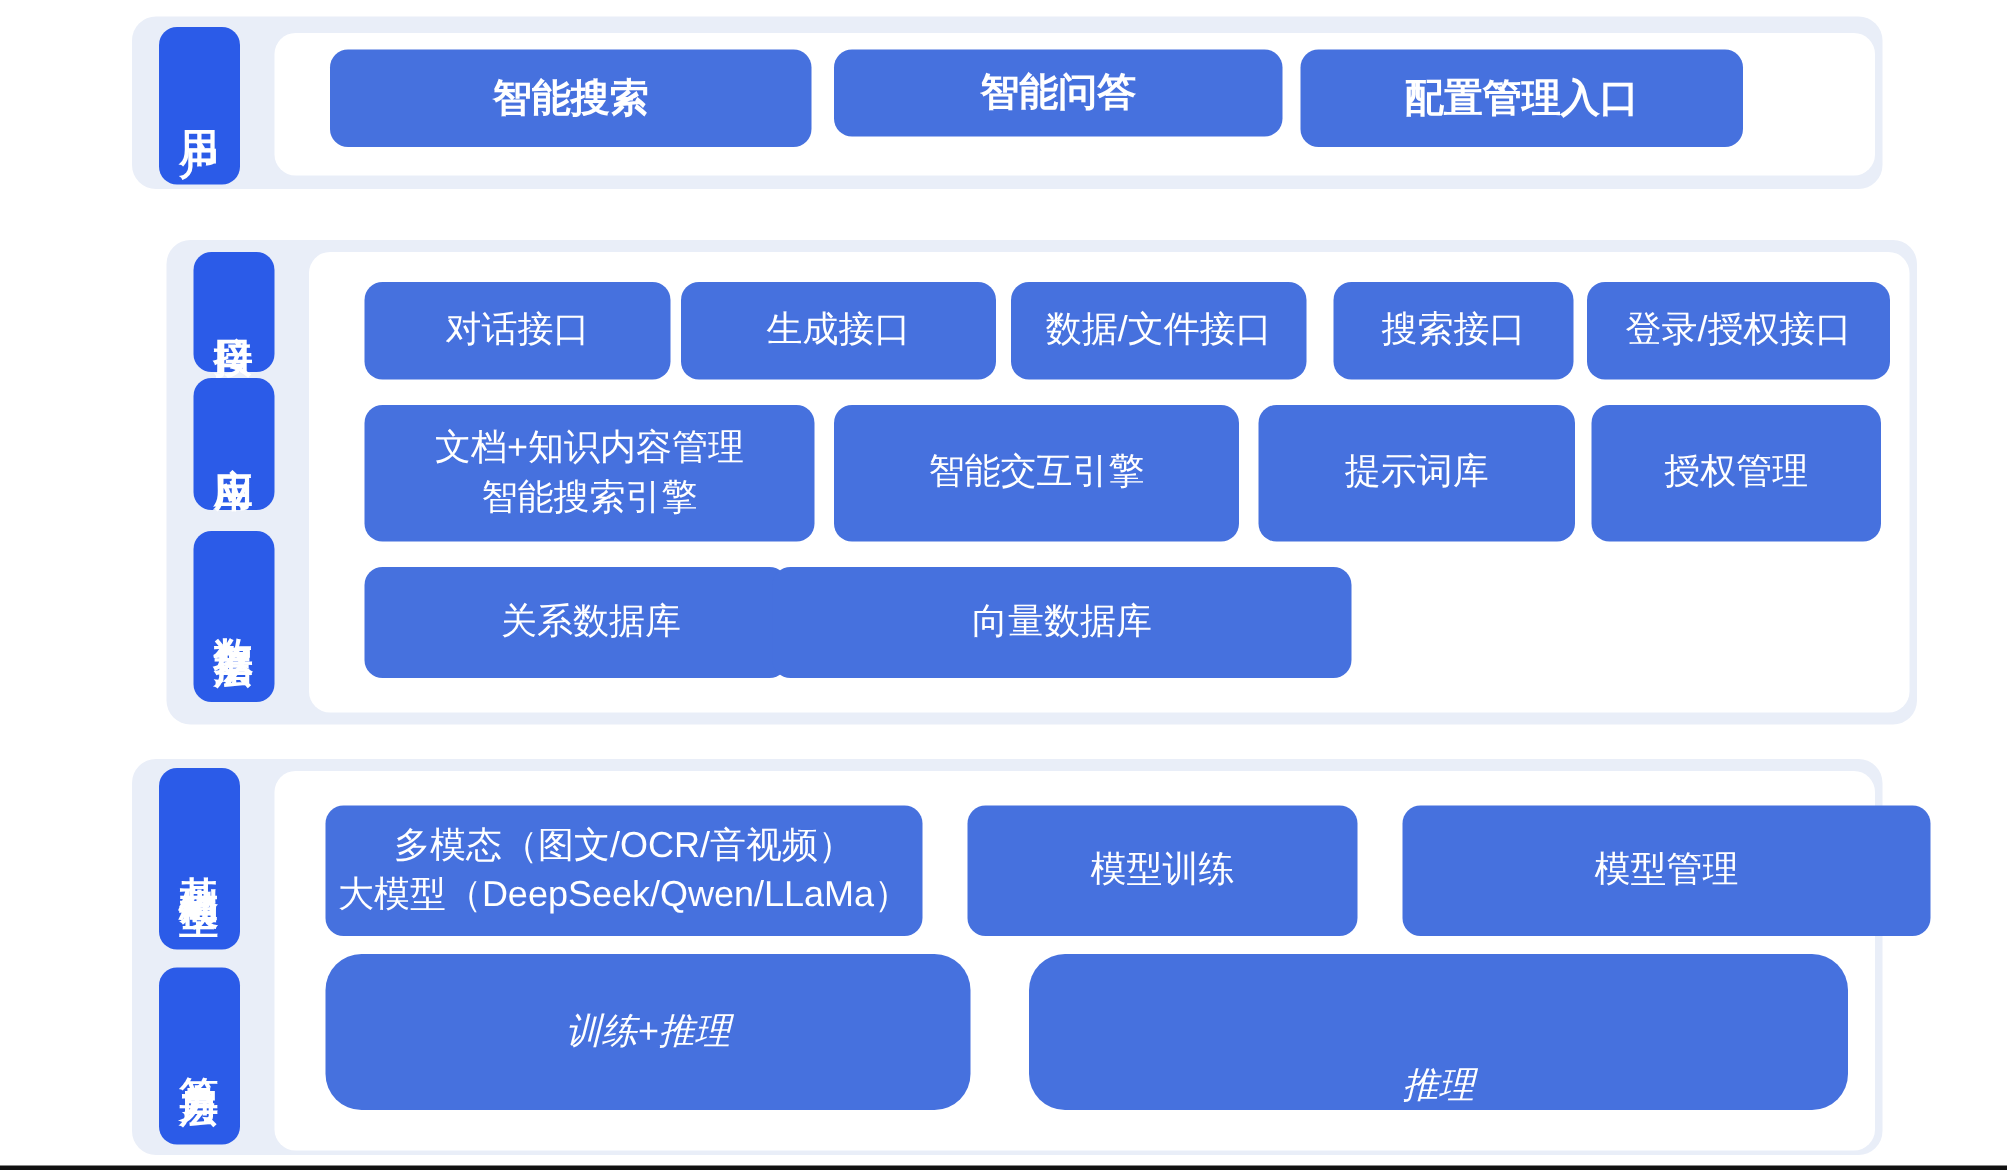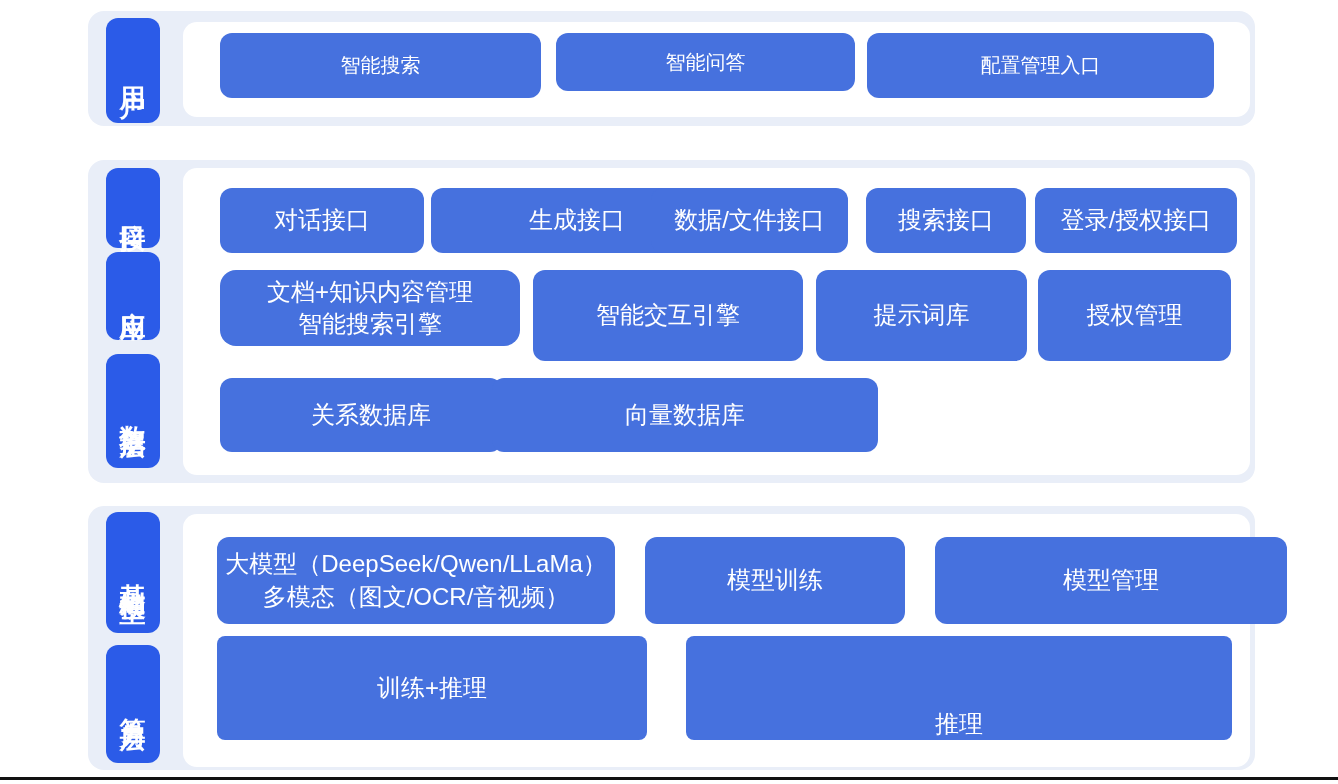--- a/index.html
+++ b/index.html
@@ -9,21 +9,21 @@
     font-family:"Liberation Sans","DejaVu Sans",sans-serif;
     overflow:hidden;position:relative;
   }
   .stage{position:relative;width:1338px;height:784px;background:#ffffff;}
 
   .card{
     position:absolute;left:88px;width:1167px;
     background:#e9eef8;border-radius:16px;
   }
   .card-user{top:11px;height:115px;}
-  .card-mid{top:160px;height:323px;}
+  .card-mid{top:160px;height:323px;margin-left:23px;}
   .card-found{top:506px;height:264px;}
 
   .vlabel{
     position:absolute;left:18px;width:54px;
     background:#2b5be8;border-radius:12px;
     color:#ffffff;font-weight:700;font-size:26px;
     display:flex;align-items:center;justify-content:center;
     writing-mode:vertical-rl;text-orientation:upright;
     letter-spacing:5px;line-height:1;
   }
@@ -33,72 +33,72 @@
     background:#ffffff;border-radius:14px;
   }
 
   .bluebox{
     position:absolute;
     background:#4671de;border-radius:12px;
     color:#ffffff;font-size:24px;font-weight:500;
     display:flex;flex-direction:column;align-items:center;justify-content:center;
     text-align:center;line-height:1.35;
   }
-  .bluebox.big{border-radius:8px;}
-  .toprow{font-size:20px;}
+  .bluebox.big{border-radius:24px;font-style:italic;}
+  .toprow{font-size:26px;font-weight:bold;}
 
   .bottom-rule{
     position:absolute;left:0;top:777px;width:1338px;height:3px;
     background:#111111;
   }
 </style>
 </head>
 <body>
 
 <div class="stage">
 
   <div class="card card-user">
     <div class="vlabel" style="top:7px;height:105px;">用户</div>
     <div class="panel" style="top:11px;height:95px;">
       <div class="bluebox toprow" style="left:37px;top:11px;width:321px;height:65px;">
         <span>智能搜索</span>
       </div>
       <div class="bluebox toprow" style="left:373px;top:11px;width:299px;height:58px;">
         <span>智能问答</span>
       </div>
-      <div class="bluebox toprow" style="left:684px;top:11px;width:347px;height:65px;">
+      <div class="bluebox toprow" style="left:684px;top:11px;width:295px;height:65px;">
         <span>配置管理入口</span>
       </div>
     </div>
   </div>
 
   <div class="card card-mid">
     <div class="vlabel" style="top:8px;height:80px;">接口</div>
     <div class="vlabel" style="top:92px;height:88px;">应用</div>
     <div class="vlabel" style="top:194px;height:114px;">数据层</div>
 
     <div class="panel" style="top:8px;height:307px;">
 
       <div class="bluebox" style="left:37px;top:20px;width:204px;height:65px;">
         <span>对话接口</span>
       </div>
-      <div class="bluebox" style="left:248px;top:20px;width:210px;height:65px;padding-left:41px;">
+      <div class="bluebox" style="left:248px;top:20px;width:210px;height:65px;">
         <span>生成接口</span>
       </div>
       <div class="bluebox" style="left:683px;top:20px;width:160px;height:65px;">
         <span>搜索接口</span>
       </div>
       <div class="bluebox" style="left:468px;top:20px;width:197px;height:65px;">
         <span>数据/文件接口</span>
       </div>
       <div class="bluebox" style="left:852px;top:20px;width:202px;height:65px;align-items:center;">
         <span>登录/授权接口</span>
       </div>
 
-      <div class="bluebox" style="left:37px;top:102px;width:300px;height:76px;border-radius:16px;">
+      <div class="bluebox" style="left:37px;top:102px;width:300px;height:91px;">
         <span>文档+知识内容管理</span>
         <span>智能搜索引擎</span>
       </div>
       <div class="bluebox" style="left:350px;top:102px;width:270px;height:91px;">
         <span>智能交互引擎</span>
       </div>
       <div class="bluebox" style="left:633px;top:102px;width:211px;height:91px;">
         <span>提示词库</span>
       </div>
       <div class="bluebox" style="left:855px;top:102px;width:193px;height:91px;">
@@ -114,22 +114,22 @@
     </div>
   </div>
 
   <div class="card card-found">
     <div class="vlabel" style="top:6px;height:121px;">基础模型</div>
     <div class="vlabel" style="top:139px;height:118px;">算力层</div>
 
     <div class="panel" style="top:8px;height:253px;">
 
       <div class="bluebox" style="left:34px;top:23px;width:398px;height:87px;">
+        <span>多模态（图文/OCR/音视频）</span>
         <span>大模型（DeepSeek/Qwen/LLaMa）</span>
-        <span>多模态（图文/OCR/音视频）</span>
       </div>
       <div class="bluebox" style="left:462px;top:23px;width:260px;height:87px;">
         <span>模型训练</span>
       </div>
       <div class="bluebox" style="left:752px;top:23px;width:352px;height:87px;">
         <span>模型管理</span>
       </div>
 
       <div class="bluebox big" style="left:34px;top:122px;width:430px;height:104px;">
         <span>训练+推理</span>

